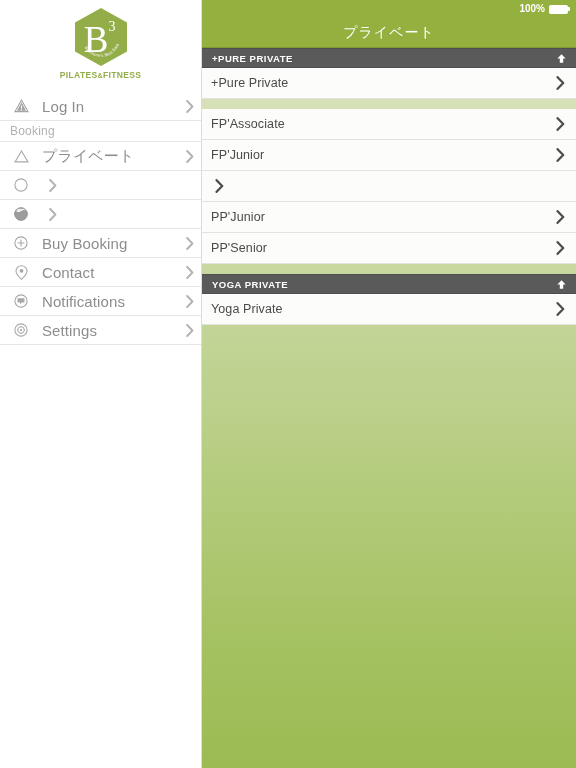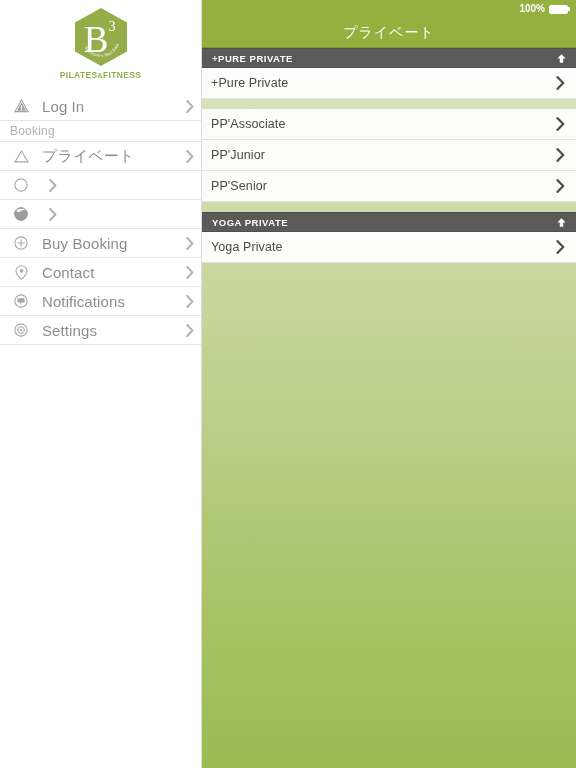--- a/index.html
+++ b/index.html
@@ -359,21 +359,36 @@
         <span class="row-label">+Pure Private</span>
         <span class="row-chev">
           <svg width="9" height="14" viewBox="0 0 9 14">
               <path d="M1.6 1.2 L7.2 7 L1.6 12.8" fill="none" stroke="#4d4d4d" stroke-width="2.3" stroke-linecap="round" stroke-linejoin="round"></path>
             </svg>
         </span>
       </div>
       <div class="sec-gap"></div>
 
       <div class="row">
-        <span class="row-label">PP'Associate</span>
+        <span class="row-label">FP'Associate</span>
+        <span class="row-chev">
+          <svg width="9" height="14" viewBox="0 0 9 14">
+              <path d="M1.6 1.2 L7.2 7 L1.6 12.8" fill="none" stroke="#4d4d4d" stroke-width="2.3" stroke-linecap="round" stroke-linejoin="round"></path>
+            </svg>
+        </span>
+      </div>
+      <div class="row">
+        <span class="row-label">FP'Junior</span>
+        <span class="row-chev">
+          <svg width="9" height="14" viewBox="0 0 9 14">
+              <path d="M1.6 1.2 L7.2 7 L1.6 12.8" fill="none" stroke="#4d4d4d" stroke-width="2.3" stroke-linecap="round" stroke-linejoin="round"></path>
+            </svg>
+        </span>
+      </div>
+      <div class="row">
         <span class="row-chev">
           <svg width="9" height="14" viewBox="0 0 9 14">
               <path d="M1.6 1.2 L7.2 7 L1.6 12.8" fill="none" stroke="#4d4d4d" stroke-width="2.3" stroke-linecap="round" stroke-linejoin="round"></path>
             </svg>
         </span>
       </div>
       <div class="row">
         <span class="row-label">PP'Junior</span>
         <span class="row-chev">
           <svg width="9" height="14" viewBox="0 0 9 14">

